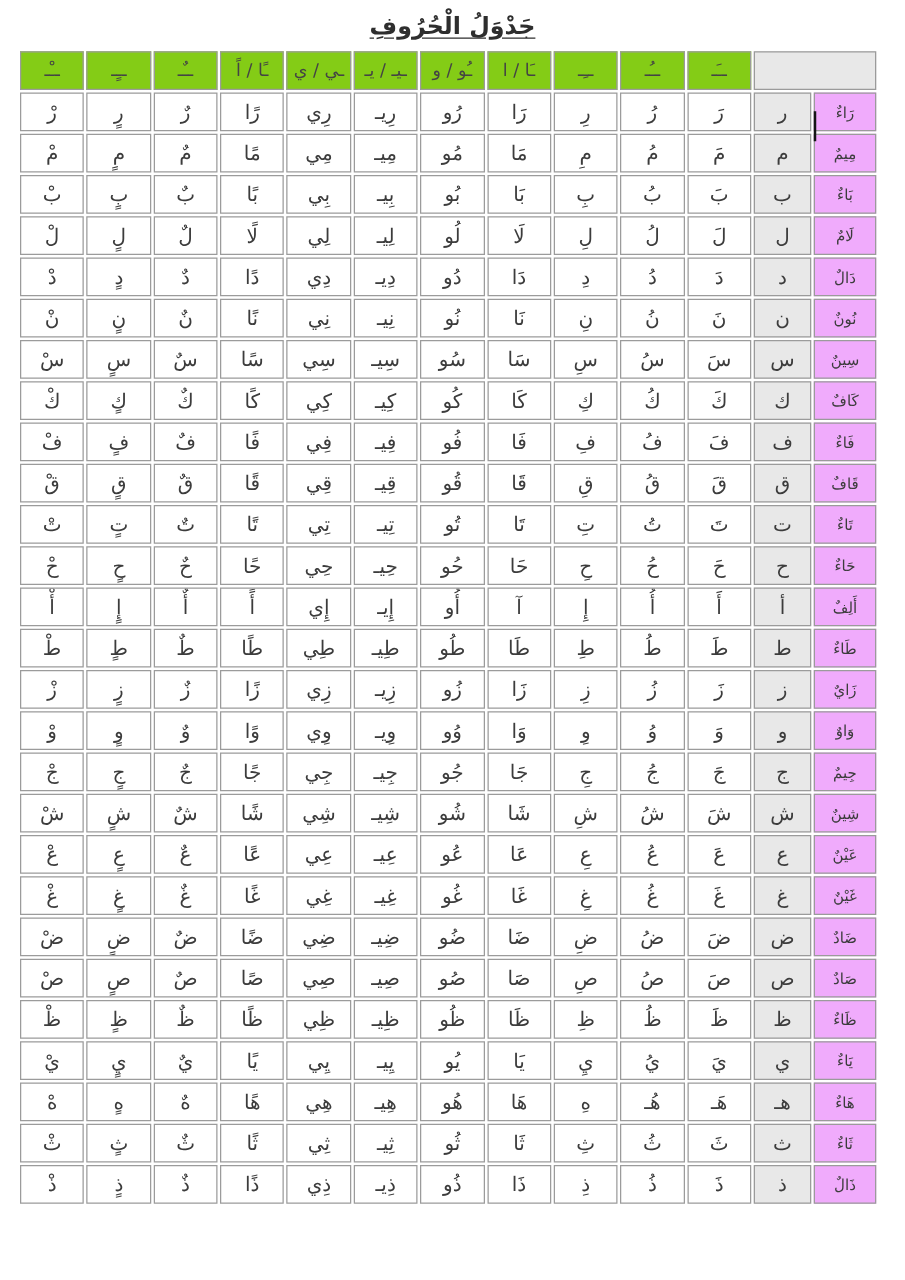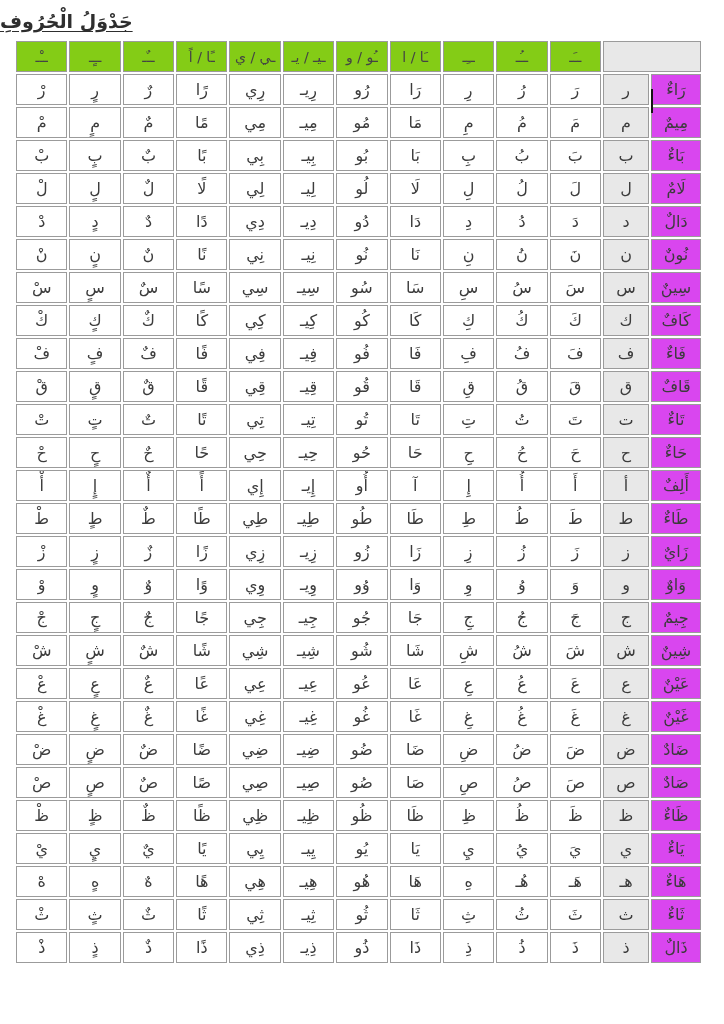--- a/index.html
+++ b/index.html
@@ -9,21 +9,21 @@
     width: 724px;
     font-family: "DejaVu Sans", sans-serif;
   }
   .page {
     position: relative;
     width: 724px;
     height: 1024px;
     overflow: hidden;
   }
   .title {
-    text-align: left;
+    text-align: center;
     font-weight: bold;
     font-size: 19px;
     color: #2e2e2e;
     margin: 10px 0 7px 0;
     letter-spacing: 0px;
   }
   .title span {
     text-decoration: underline;
     text-underline-offset: 3px;
   }
@@ -52,22 +52,22 @@
   }
   th.form-header {
     background: #84cc16;
     font-size: 14px;
     color: #444444;
   }
   td.corner-cell {
     background: #e8e8e8;
   }
   td.name-cell {
-    background: #d946ef;
-    font-size: 16px;
+    background: #f0abfc;
+    font-size: 12px;
     color: #3c3c3c;
   }
   td.letter-cell {
     background: #e8e8e8;
     font-size: 16px;
   }
   td.form-cell {
     background: #ffffff;
   }
   .cursor-artifact {

